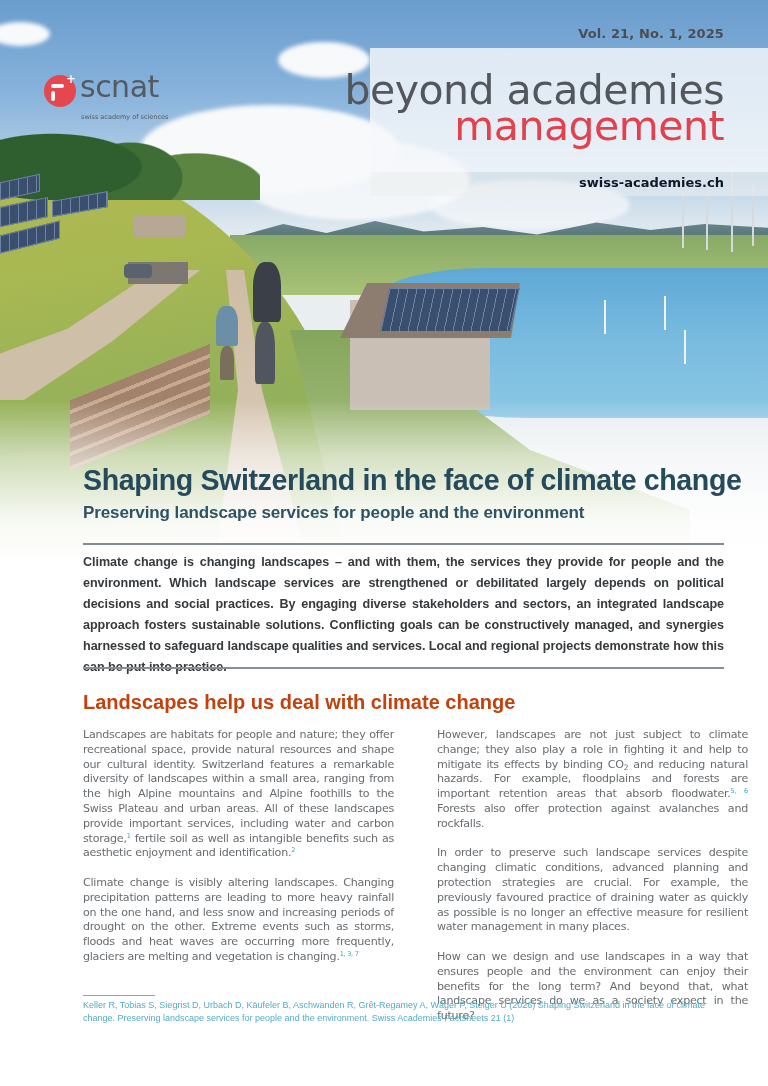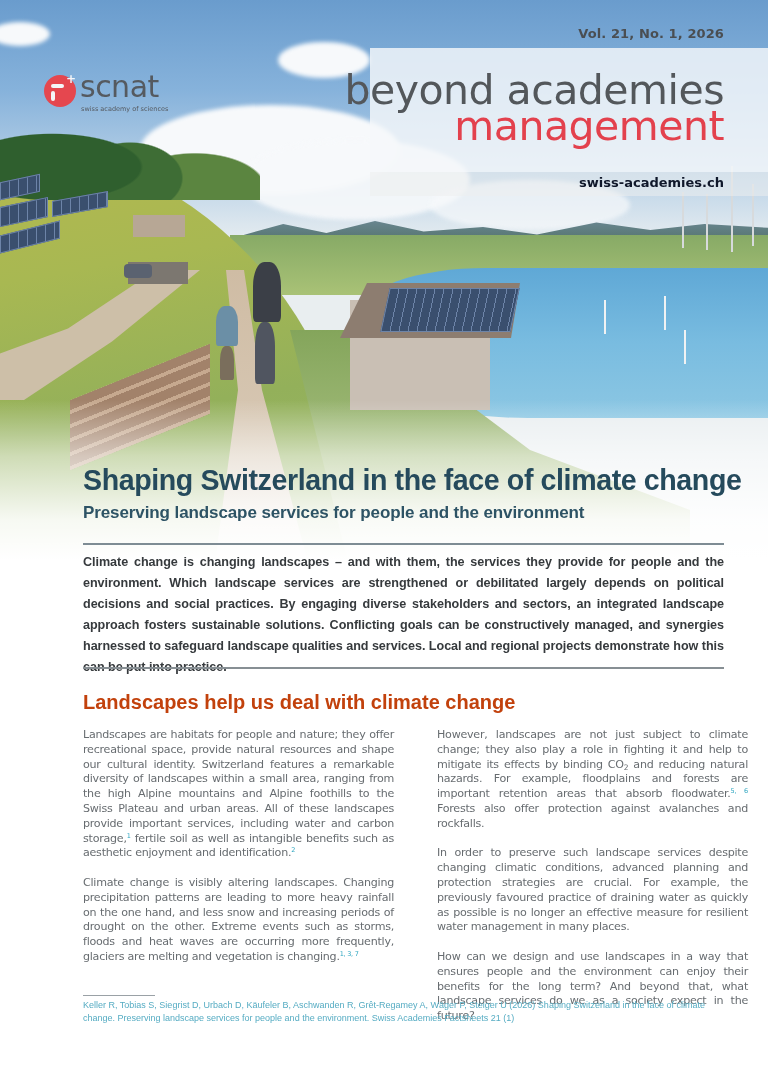--- a/index.html
+++ b/index.html
@@ -117,21 +117,21 @@
   }
   .logo-mark::before {
     content: ""; position: absolute; left: 7px; top: 9px; width: 13px; height: 4px; background: #f4f6f8; border-radius: 2px;
   }
   .logo-mark::after {
     content: ""; position: absolute; left: 7px; top: 16px; width: 4px; height: 10px; background: #f4f6f8; border-radius: 2px;
   }
   .logo-plus { position: absolute; left: 22px; top: -3px; font-size: 12px; font-weight: bold; color: #f4f6f8; }
   .logo-text { margin-left: 4px; display: flex; flex-direction: column; justify-content: center; }
   .logo-word { font-family: "DejaVu Sans", sans-serif; font-size: 30px; line-height: 30px; color: #555a60; letter-spacing: -0.5px; }
-  .logo-sub { font-family: "DejaVu Sans", sans-serif; font-size: 6.5px; color: #555a60; margin-top: 3px; margin-left: 1px; }
+  .logo-sub { font-family: "DejaVu Sans", sans-serif; font-size: 6.5px; color: #555a60; margin-top: 11px; margin-left: 1px; }
 
   
   .title {
     position: absolute; left: 83px; top: 462px;
     font-family: "Liberation Sans", sans-serif; font-size: 29px; line-height: 36px;
     color: #254a5c; letter-spacing: -0.4px; transform: scaleX(0.985); transform-origin: left;
   }
   .subtitle {
     position: absolute; left: 83px; top: 500px;
     font-family: "Liberation Sans", sans-serif; font-weight: bold; font-size: 17px; line-height: 26px;
@@ -213,21 +213,21 @@
   <div class="turbine" style="left:731px;top:166px;height:86px;"></div>
   <div class="turbine" style="left:752px;top:184px;height:62px;"></div>
 
   <div style="position:absolute;left:604px;top:300px;width:2px;height:34px;background:#f0f2f3;"></div>
   <div style="position:absolute;left:664px;top:296px;width:2px;height:34px;background:#f0f2f3;"></div>
   <div style="position:absolute;left:684px;top:330px;width:2px;height:34px;background:#f0f2f3;"></div>
 
   <div class="hero-fade"></div>
 </div>
 
-<div class="vol">Vol. 21, No. 1, 2026</div>
+<div class="vol">Vol. 21, No. 1, 2025</div>
 <div class="masthead-band"></div>
 <div class="brand-line1">beyond academies</div>
 <div class="brand-line2">management</div>
 <div class="url-band"></div>
 <div class="url">swiss-academies.ch</div>
 
 <div class="logo">
   <div class="logo-mark">
     <span class="logo-plus">+</span>
   </div>

